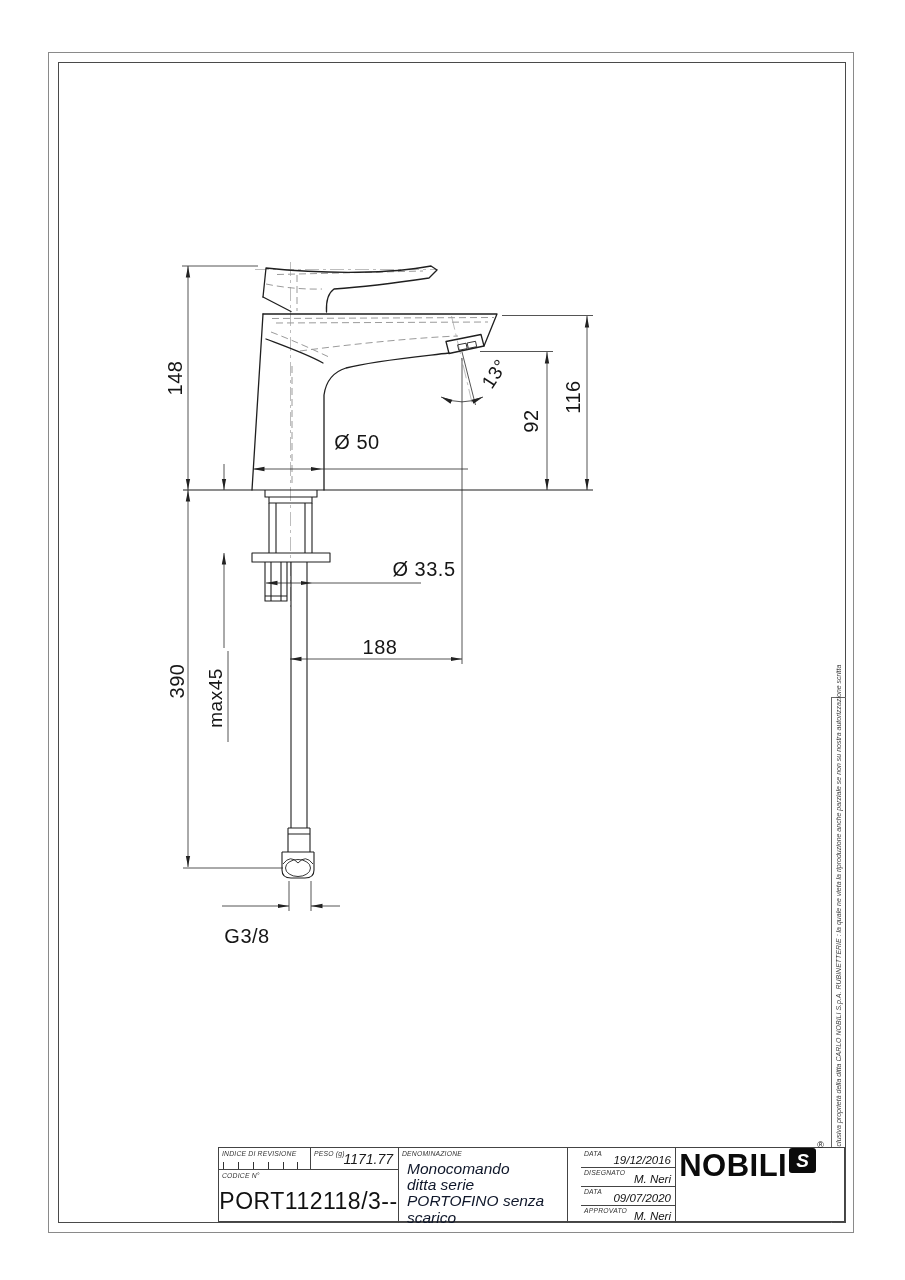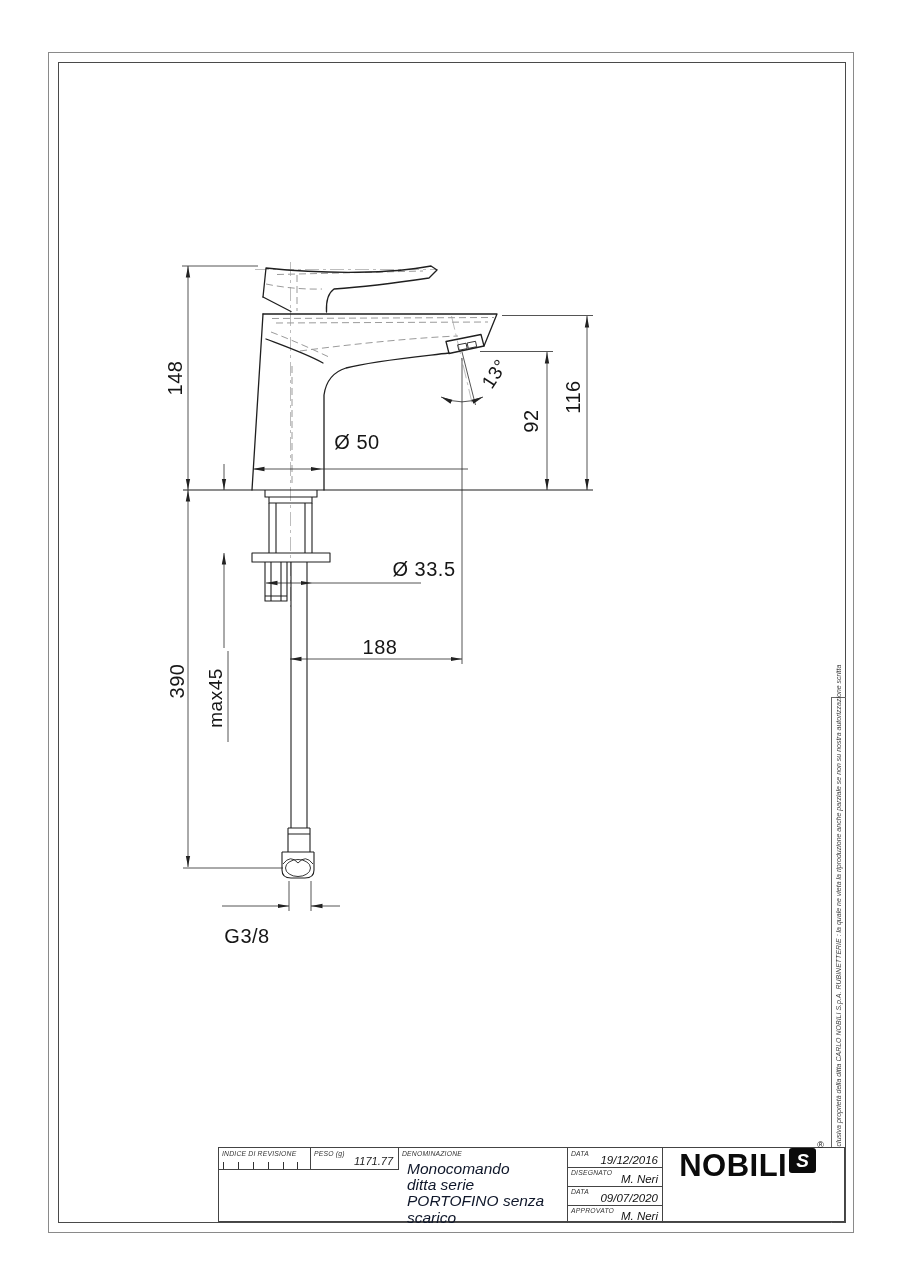--- a/index.html
+++ b/index.html
@@ -24,21 +24,21 @@
   
   .title-block{position:absolute;left:218px;top:1147px;width:627px;height:75px;
       border:1.2px solid #444;box-sizing:border-box;background:#fff;}
   .tb-cell{position:absolute;box-sizing:border-box;}
   .tb-label{font-style:italic;font-size:6.8px;color:#333;letter-spacing:0.2px;
       position:absolute;top:2px;left:3px;white-space:nowrap;}
   .b-r{border-right:1px solid #444;}
   .b-b{border-bottom:1px solid #444;}
   .ticks{position:absolute;left:4px;bottom:0;width:80px;height:8px;}
   .ticks span{position:absolute;bottom:0;width:1px;height:7px;background:#333;}
-  .peso-value{position:absolute;right:5px;bottom:2px;font-style:italic;font-size:11px;}
+  .peso-value{position:absolute;right:5px;bottom:2px;font-style:italic;font-size:14px;}
   .codice-value{position:absolute;left:0;right:0;bottom:8px;text-align:center;
       font-size:23px;letter-spacing:0.5px;color:#111;}
   .denom-value{position:absolute;left:8px;top:13px;font-style:italic;font-size:15.5px;
       line-height:16.2px;color:#0f172a;}
   .tb-row{position:absolute;left:0;width:100%;height:19px;}
   .tb-row .val{position:absolute;right:4px;bottom:1px;font-style:italic;font-size:11.5px;color:#111;}
   .logo-cell{display:flex;align-items:flex-start;justify-content:center;}
   .logo-text{font-weight:800;font-size:31px;letter-spacing:0.5px;color:#0b0b0b;}
   .logo-mark{display:inline-block;width:27px;height:25px;background:#0b0b0b;border-radius:3px;
       color:#fff;font-weight:800;font-size:19px;text-align:center;line-height:25px;
@@ -157,32 +157,36 @@
           <span style="left:60px;"></span>
           <span style="left:74px;"></span>
       </div>
     </div>
 
     <div class="tb-cell b-r b-b" style="left:92px;top:0;width:88px;height:22px;">
       <span class="tb-label">PESO (g)</span>
       <span class="peso-value">1171.77</span>
     </div>
 
+    <div class="tb-cell b-r" style="left:0;top:22px;width:180px;height:53px;">
+      <span class="tb-label">CODICE N°</span>
+      <div class="codice-value">PORT112118/3--</div>
+    </div>
 
     <div class="tb-cell b-r" style="left:180px;top:0;width:169px;height:75px;">
       <span class="tb-label">DENOMINAZIONE</span>
       <div class="denom-value">
         <div>Monocomando</div>
         <div>ditta serie</div>
         <div>PORTOFINO senza</div>
         <div>scarico</div>
       </div>
     </div>
 
-    <div class="tb-cell b-r" style="left:349px;top:0;width:95px;height:75px;">
+    <div class="tb-cell b-r" style="left:362px;top:0;width:95px;height:75px;">
       <div class="tb-row b-b" style="top:0;">
         <span class="tb-label">DATA</span>
         <span class="val">19/12/2016</span>
       </div>
       <div class="tb-row b-b" style="top:19px;">
         <span class="tb-label">DISEGNATO</span>
         <span class="val">M. Neri</span>
       </div>
       <div class="tb-row b-b" style="top:38px;">
         <span class="tb-label">DATA</span>

